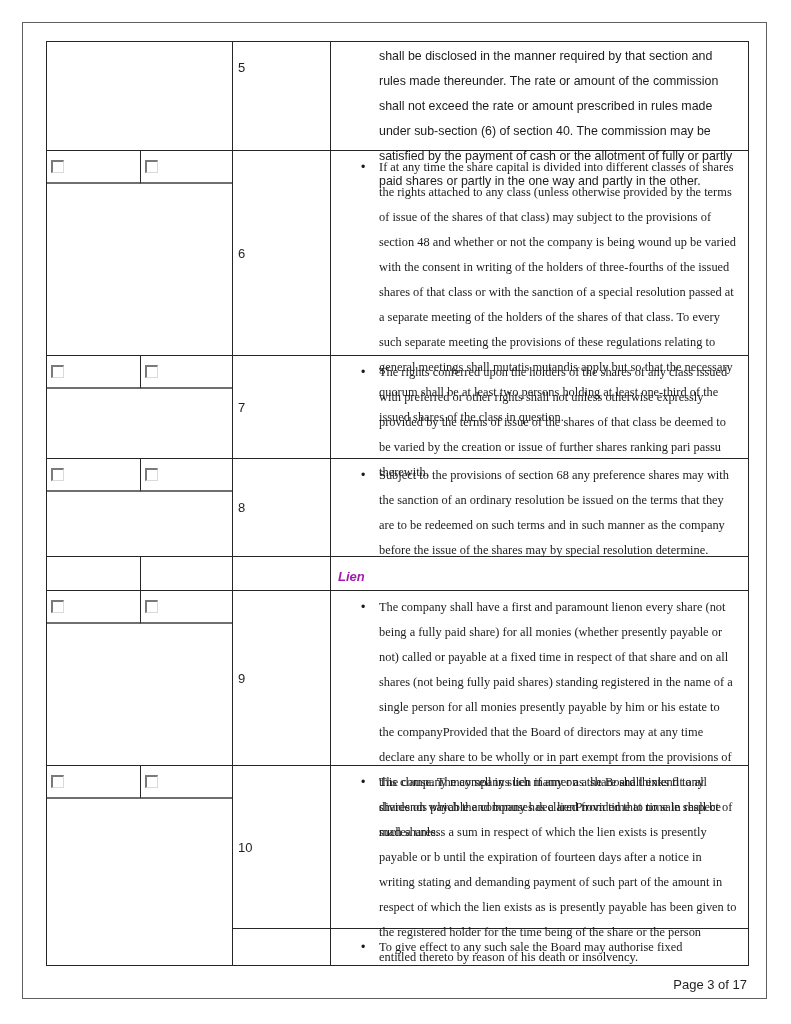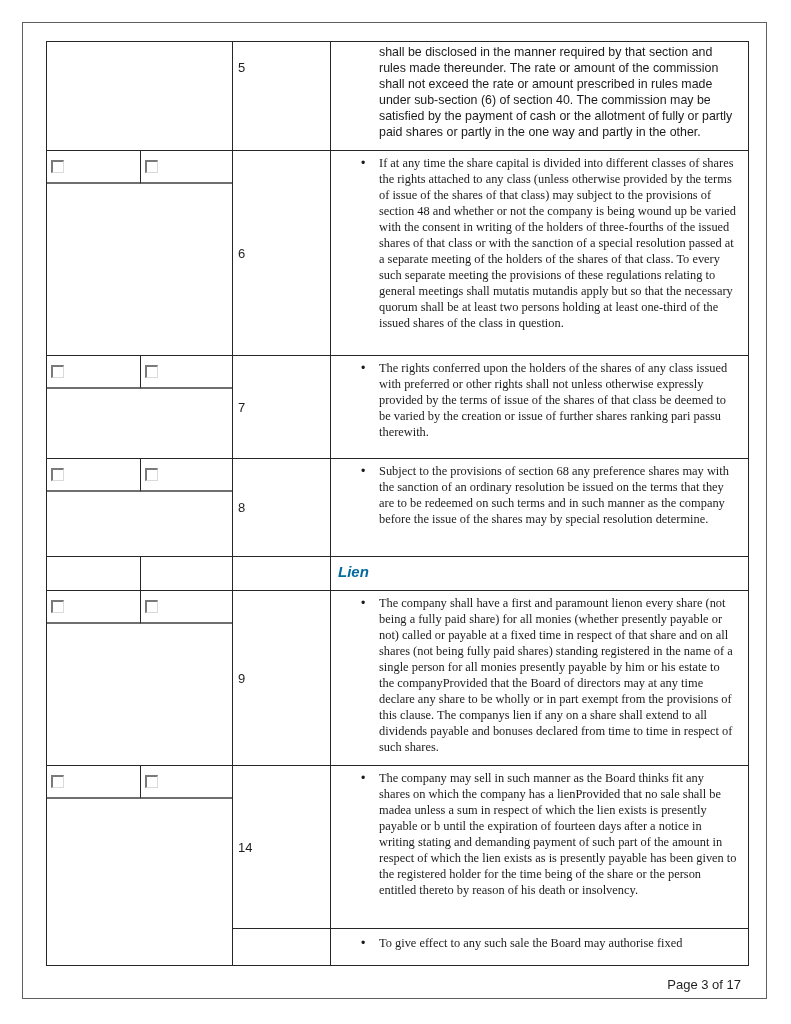--- a/index.html
+++ b/index.html
@@ -87,46 +87,46 @@
     align-items: center;
   }
   .num.top { align-items: flex-start; padding-top: 18px; }
 
   
   .txt {
     flex: 1;
     box-sizing: border-box;
     padding: 4px 11px 0 30px;
     font-size: 12.4px;
-    line-height: 16px;
+    line-height: 25px;
     color: #1b1b1b;
   }
   .txt.no-bullet { padding-left: 48px; padding-top: 2px; }
   .txt.heading {
     padding: 7px 0 0 7px;
     font-weight: bold;
     font-style: italic;
-    font-size: 15px;
-    color: #0369a1;
+    font-size: 13px;
+    color: #a21caf;
   }
   .bullet-line { display: flex; }
   .bullet { width: 18px; flex-shrink: 0; }
   .para { flex: 1; font-family: Liberation Serif, serif; }
 
   
   .combined { display: flex; height: 200px; }
   .combined .right { flex: 1; display: flex; flex-direction: column; }
   .sub1 { height: 163px; display: flex; border-bottom: 1px solid #262626; box-sizing: border-box; }
   .sub2 { flex: 1; display: flex; }
   .sub2 .txt { padding-top: 6px; }
 
   .footer {
     position: absolute;
     top: 977px;
-    right: 50px;
+    right: 44px;
     font-size: 13px;
     color: #1f1f1f;
   }
 </style>
 </head>
 <body>
 
 <div class="page">
   <div class="page-border"></div>
 
@@ -248,21 +248,21 @@
               <div class="cb"></div>
             </div>
           <div class="cbcell b">
               <div class="cb"></div>
             </div>
         </div>
       </div>
       <div class="right">
         <div class="sub1">
           <div class="num">
-            <span>14</span>
+            <span>10</span>
           </div>
           <div class="txt">
             <div class="bullet-line">
               <span class="bullet">•</span>
               <span class="para">The company may sell in such manner as the Board thinks fit any shares on which the company has a lienProvided that no sale shall be madea unless a sum in respect of which the lien exists is presently payable or b until the expiration of fourteen days after a notice in writing stating and demanding payment of such part of the amount in respect of which the lien exists as is presently payable has been given to the registered holder for the time being of the share or the person entitled thereto by reason of his death or insolvency.</span>
             </div>
           </div>
         </div>
         <div class="sub2">
           <div class="num">

